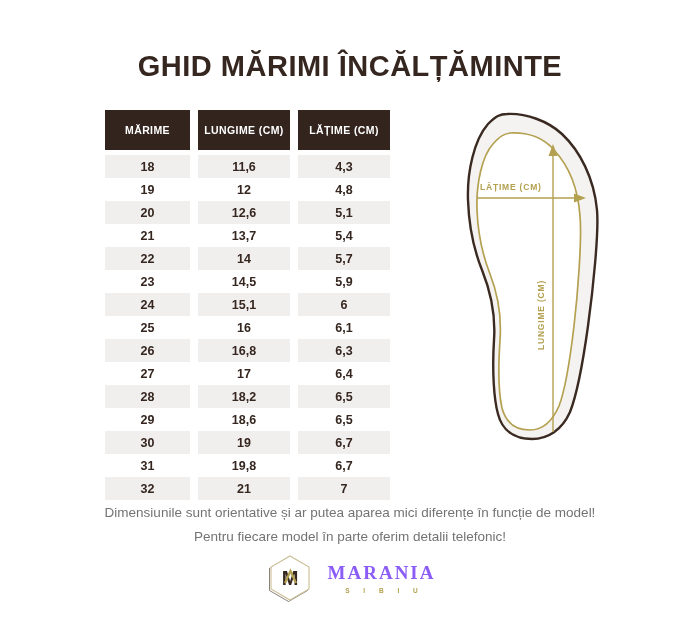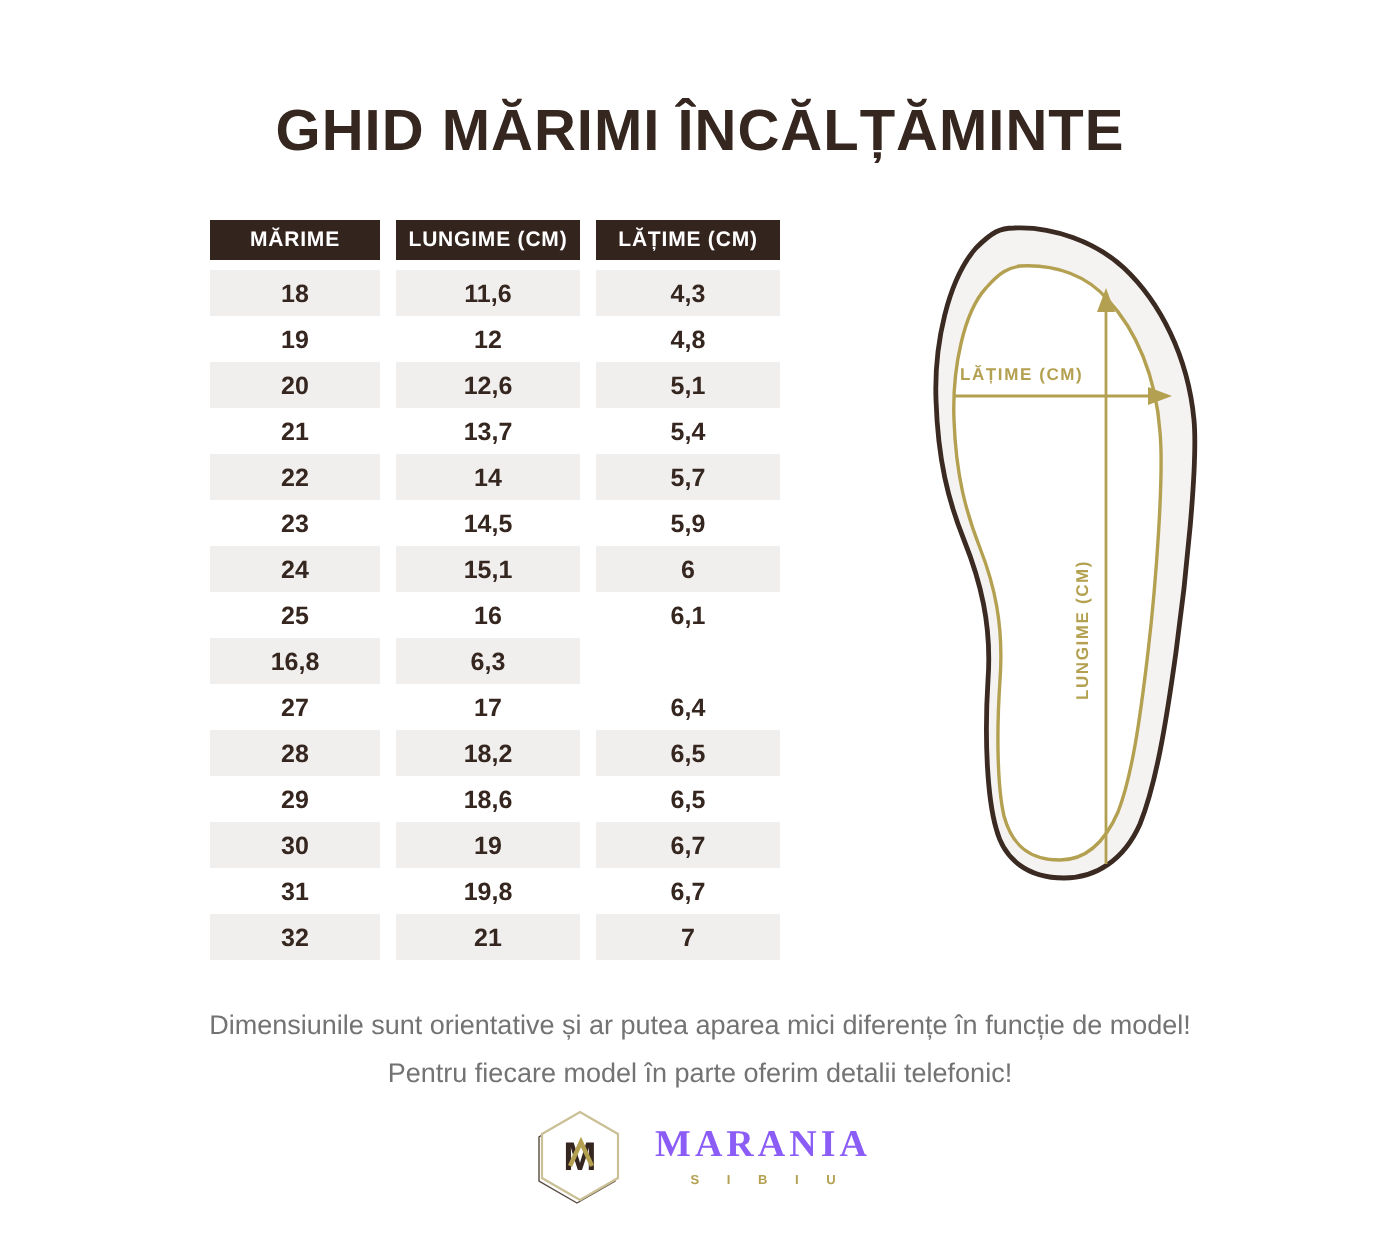--- a/index.html
+++ b/index.html
@@ -14,21 +14,21 @@
     text-align:center; font-size:29px; font-weight:800;
     letter-spacing:0.5px; color:#35261f;
   }
   
   .size-table { position:absolute; left:105px; top:110px; width:285px; }
   .thead, .trow {
     display:grid; grid-template-columns:85px 92px 92px; column-gap:8px;
   }
   .thead { margin-bottom:5px; }
   .hcell {
-    background:#33241e; color:#ffffff; height:20px;
+    background:#33241e; color:#ffffff; height:40px;
     display:flex; align-items:center; justify-content:center;
     font-size:10.5px; font-weight:700; letter-spacing:0.4px;
   }
   .trow { height:23px; }
   .tcell {
     display:flex; align-items:center; justify-content:center;
     font-size:12.5px; font-weight:700; color:#35261f; background:#ffffff;
   }
   .trow.shade .tcell { background:#f1efee; }
   
@@ -103,20 +103,21 @@
           <div class="tcell">24</div>
           <div class="tcell">15,1</div>
           <div class="tcell">6</div>
         </div>
         <div class="trow">
           <div class="tcell">25</div>
           <div class="tcell">16</div>
           <div class="tcell">6,1</div>
         </div>
         <div class="trow shade">
+          <div class="tcell">26</div>
           <div class="tcell">16,8</div>
           <div class="tcell">6,3</div>
         </div>
         <div class="trow">
           <div class="tcell">27</div>
           <div class="tcell">17</div>
           <div class="tcell">6,4</div>
         </div>
         <div class="trow shade">
           <div class="tcell">28</div>

